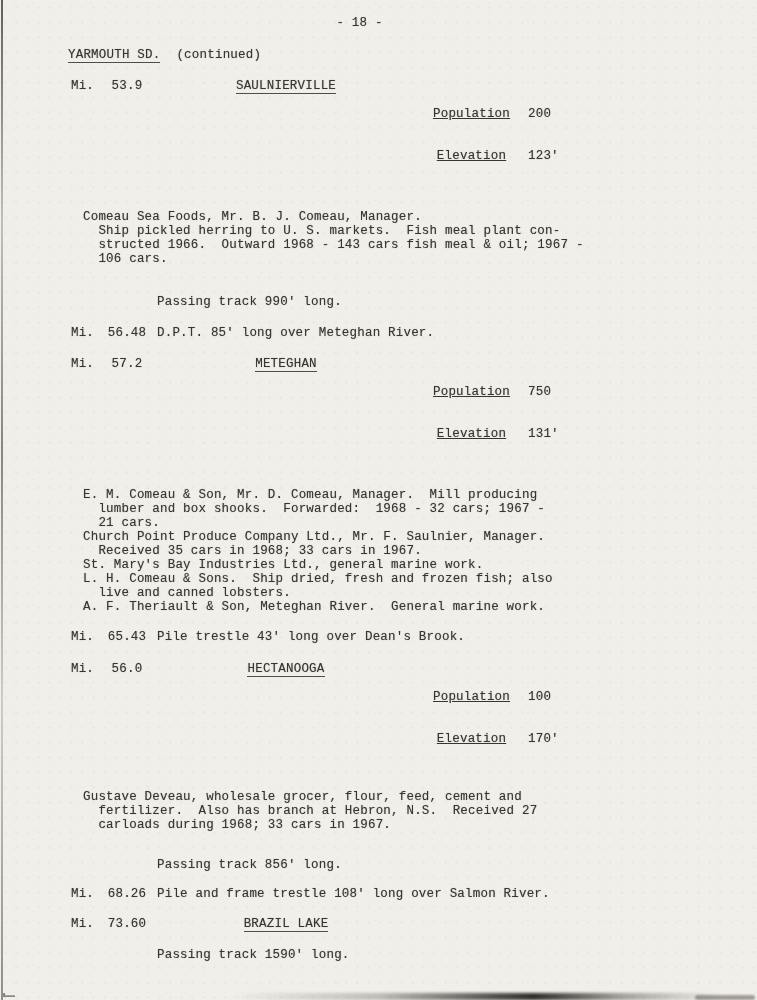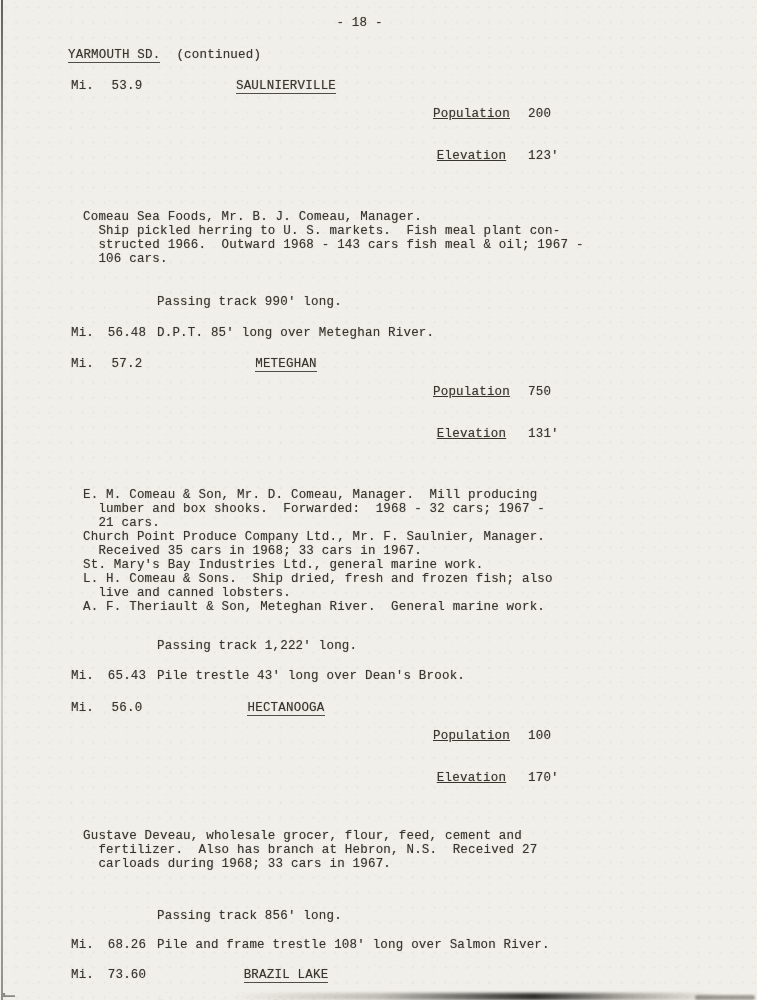--- a/index.html
+++ b/index.html
@@ -115,21 +115,20 @@
       <div class="line">E. M. Comeau &amp; Son, Mr. D. Comeau, Manager.  Mill producing</div>
       <div class="line">  lumber and box shooks.  Forwarded:  1968 - 32 cars; 1967 -</div>
       <div class="line">  21 cars.</div>
       <div class="line">Church Point Produce Company Ltd., Mr. F. Saulnier, Manager.</div>
       <div class="line">  Received 35 cars in 1968; 33 cars in 1967.</div>
       <div class="line">St. Mary's Bay Industries Ltd., general marine work.</div>
       <div class="line">L. H. Comeau &amp; Sons.  Ship dried, fresh and frozen fish; also</div>
       <div class="line">  live and canned lobsters.</div>
       <div class="line">A. F. Theriault &amp; Son, Meteghan River.  General marine work.</div>
     </div>
-    <div class="track" style="margin-top:25px">Passing track 1,222' long.</div>
   </section>
 
   <section>
     <div class="row" style="margin-top:16px">
       <span class="cell mi">Mi.</span>
       <span class="cell mileage">65.43</span>
       <span class="cell">Pile trestle 43' long over Dean's Brook.</span>
     </div>
   </section>
 
@@ -141,21 +140,21 @@
       <span class="cell stats">
         <span class="stat-row"><span class="stat-label">Population</span><span class="stat-value">100</span></span>
         <span class="stat-row"><span class="stat-label">Elevation</span><span class="stat-value">170'</span></span>
       </span>
     </div>
     <div class="body" style="margin-top:16px">
       <div class="line">Gustave Deveau, wholesale grocer, flour, feed, cement and</div>
       <div class="line">  fertilizer.  Also has branch at Hebron, N.S.  Received 27</div>
       <div class="line">  carloads during 1968; 33 cars in 1967.</div>
     </div>
-    <div class="track" style="margin-top:38px">Passing track 856' long.</div>
+    <div class="track" style="margin-top:26px">Passing track 856' long.</div>
   </section>
 
   <section>
     <div class="row" style="margin-top:15px">
       <span class="cell mi">Mi.</span>
       <span class="cell mileage">68.26</span>
       <span class="cell">Pile and frame trestle 108' long over Salmon River.</span>
     </div>
   </section>
 

